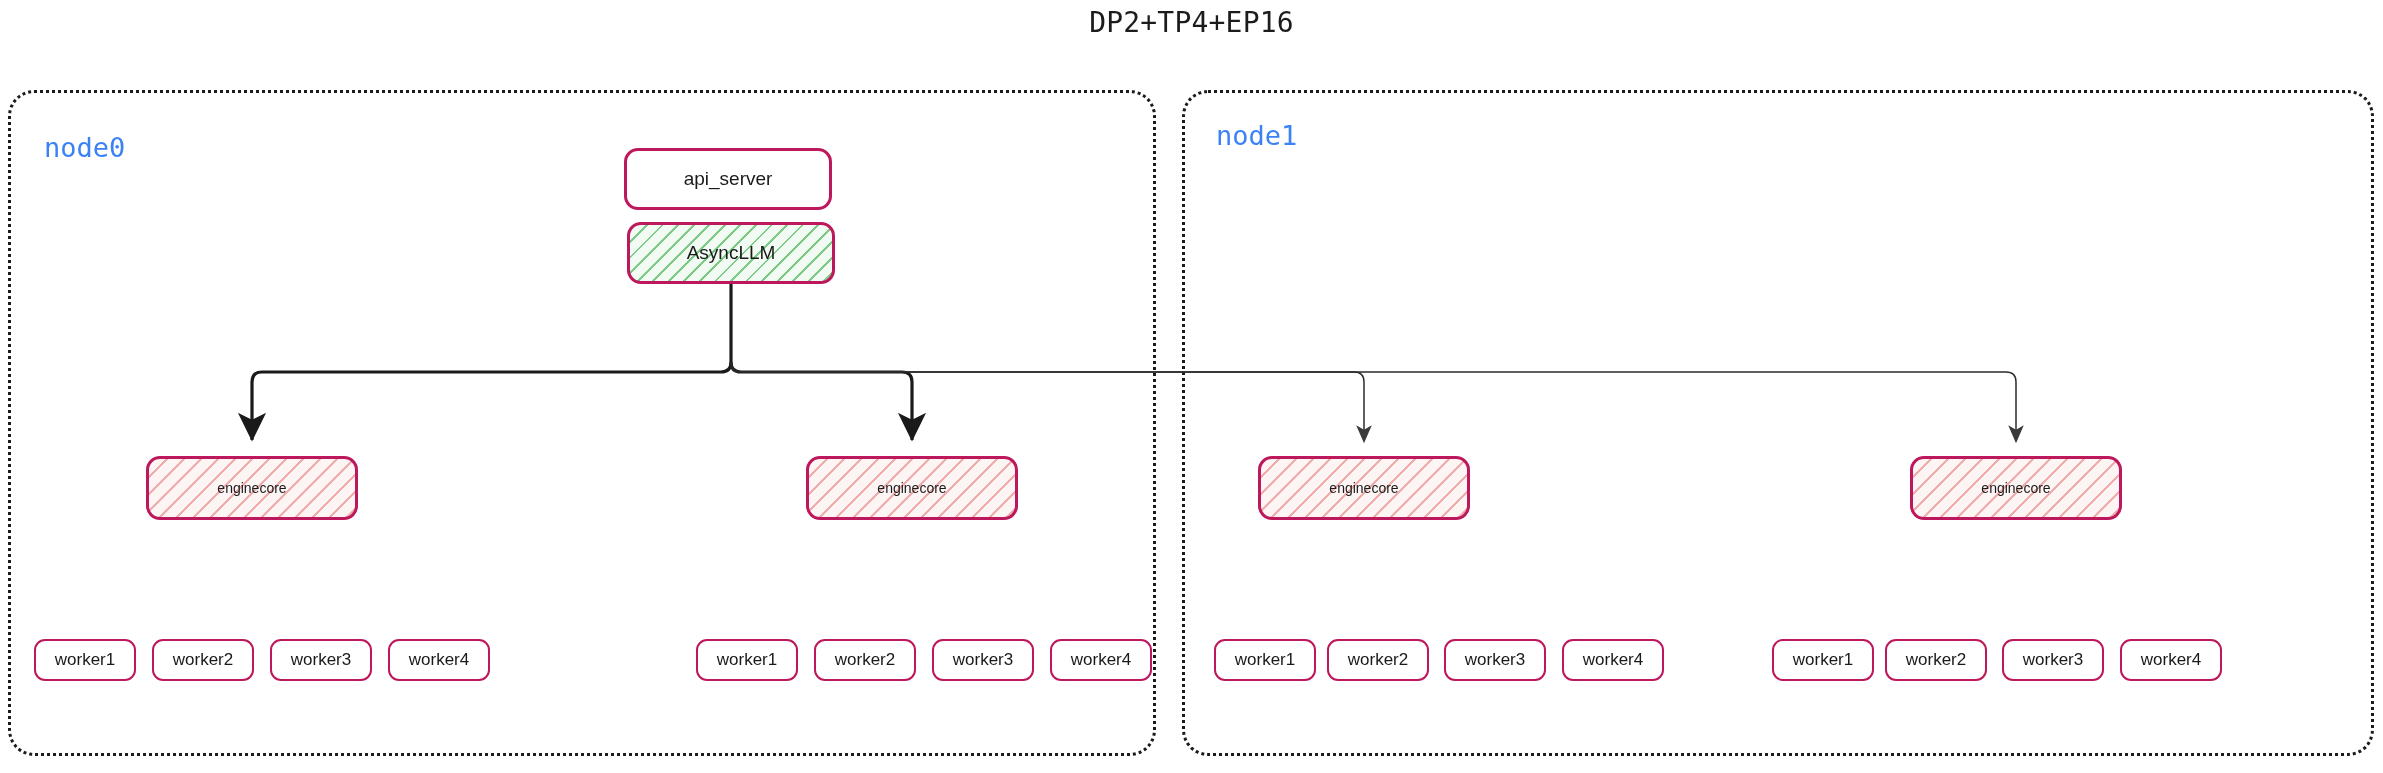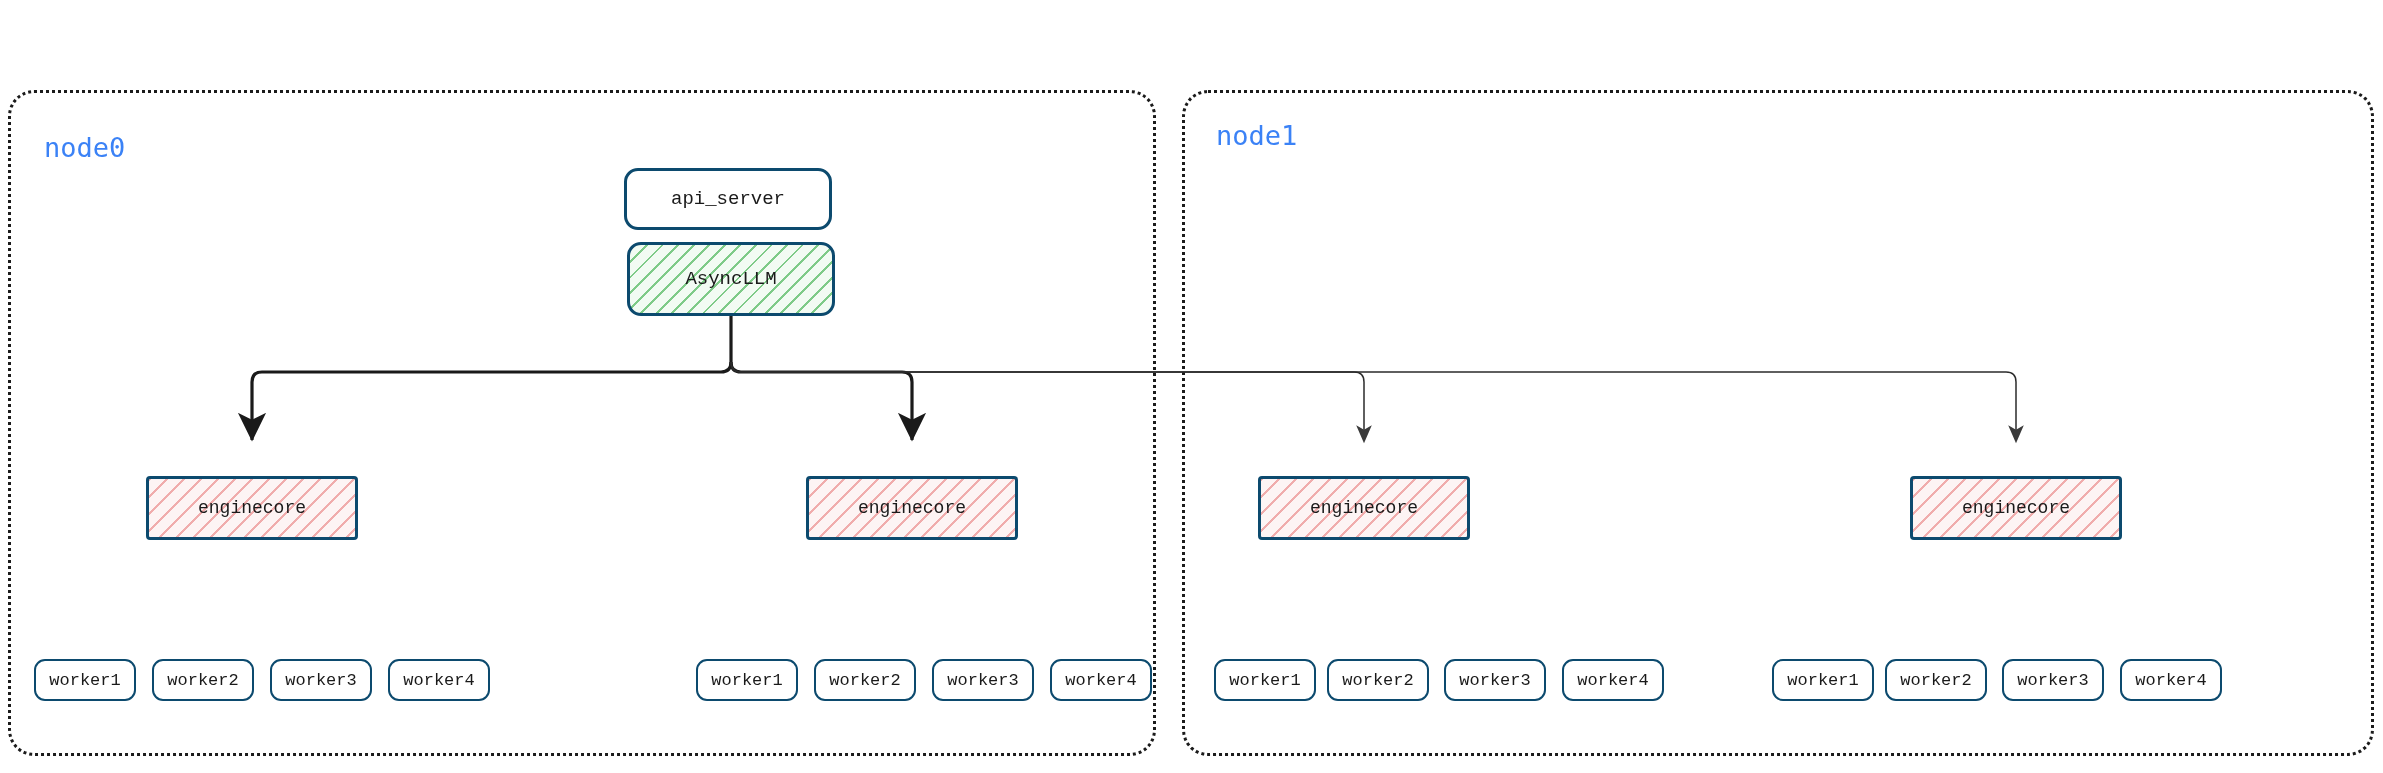--- a/index.html
+++ b/index.html
@@ -47,49 +47,48 @@
     white-space: nowrap;
   }
 
   
   .shape {
     position: absolute;
     box-sizing: border-box;
     display: flex;
     align-items: center;
     justify-content: center;
-    border: 3px solid #0c4a6e;
+    border: 3px solid #be185d;
     border-radius: 14px;
     background: #ffffff;
     color: #1a1a1a;
-    font-family: Liberation Mono, monospace;
+    font-family: Liberation Sans, sans-serif;
     white-space: nowrap;
-    margin-top: 20px;
   }
 
   .api-server {
     font-size: 19px;
     border-radius: 14px;
   }
 
   .asyncllm {
     font-size: 19px;
     border-radius: 14px;
     background-color: #f2fbf3;
     background-image: repeating-linear-gradient(
         135deg,
         rgba(120, 200, 130, 0.95) 0px,
         rgba(120, 200, 130, 0.95) 2px,
         rgba(255,255,255,0) 2px,
         rgba(255,255,255,0) 11px);
   }
 
   .enginecore {
-    font-size: 18px;
-    border-radius: 4px;
+    font-size: 14px;
+    border-radius: 14px;
     background-color: #fdf4f4;
     background-image: repeating-linear-gradient(
         135deg,
         rgba(238, 160, 160, 0.85) 0px,
         rgba(238, 160, 160, 0.85) 2px,
         rgba(255,255,255,0) 2px,
         rgba(255,255,255,0) 12px);
   }
 
   .worker {
@@ -107,20 +106,21 @@
     width: 2383px;
     height: 773px;
     pointer-events: none;
   }
 </style>
 </head>
 <body>
 
 <div id="canvas">
 
+  <div class="diagram-title">DP2+TP4+EP16</div>
 
   <div class="node-box" id="node-box-0" style="left: 8px; top: 90px; width: 1148px; height: 666px;"></div>
   <div class="node-label" id="node-label-0" style="left: 44px; top: 132px;">node0</div>
 
   <div class="node-box" id="node-box-1" style="left: 1182px; top: 90px; width: 1192px; height: 666px;"></div>
   <div class="node-label" id="node-label-1" style="left: 1216px; top: 120px;">node1</div>
 
   <svg id="wires" viewBox="0 0 2383 773">
     <defs>
       <marker id="arrowThick" markerWidth="12" markerHeight="12" refX="8.5" refY="5" orient="auto" markerUnits="strokeWidth">
@@ -136,21 +136,21 @@
     <path d="M731,362 Q731,372 721,372 L262,372 Q252,372 252,382 L252,440" fill="none" stroke="#1a1a1a" stroke-width="3.2" marker-end="url(#arrowThick)"></path>
 
     <path d="M731,362 Q731,372 741,372 L902,372 Q912,372 912,382 L912,440" fill="none" stroke="#1a1a1a" stroke-width="3.2" marker-end="url(#arrowThick)"></path>
 
     <path d="M731,362 Q731,372 741,372 L1354,372 Q1364,372 1364,382 L1364,441" fill="none" stroke="#2b2b2b" stroke-width="1.5" marker-end="url(#arrowThin)"></path>
 
     <path d="M731,362 Q731,372 741,372 L2006,372 Q2016,372 2016,382 L2016,441" fill="none" stroke="#2b2b2b" stroke-width="1.5" marker-end="url(#arrowThin)"></path>
   </svg>
 
   <div class="shape api-server" id="shape-api_server" style="left: 624px; top: 148px; width: 208px; height: 62px;">api_server</div>
-  <div class="shape asyncllm" id="shape-async_llm" style="left: 627px; top: 222px; width: 208px; height: 74px;">AsyncLLM</div>
+  <div class="shape asyncllm" id="shape-async_llm" style="left: 627px; top: 222px; width: 208px; height: 62px;">AsyncLLM</div>
 
   <div class="shape enginecore" id="ec-0" style="left: 146px; top: 456px; width: 212px; height: 64px;">enginecore</div>
   <div class="shape enginecore" id="ec-1" style="left: 806px; top: 456px; width: 212px; height: 64px;">enginecore</div>
   <div class="shape enginecore" id="ec-2" style="left: 1258px; top: 456px; width: 212px; height: 64px;">enginecore</div>
   <div class="shape enginecore" id="ec-3" style="left: 1910px; top: 456px; width: 212px; height: 64px;">enginecore</div>
 
   <div class="shape worker" id="w-0-0" style="left: 34px; top: 639px; width: 102px; height: 42px;">worker1</div>
   <div class="shape worker" id="w-0-1" style="left: 152px; top: 639px; width: 102px; height: 42px;">worker2</div>
   <div class="shape worker" id="w-0-2" style="left: 270px; top: 639px; width: 102px; height: 42px;">worker3</div>
   <div class="shape worker" id="w-0-3" style="left: 388px; top: 639px; width: 102px; height: 42px;">worker4</div>

